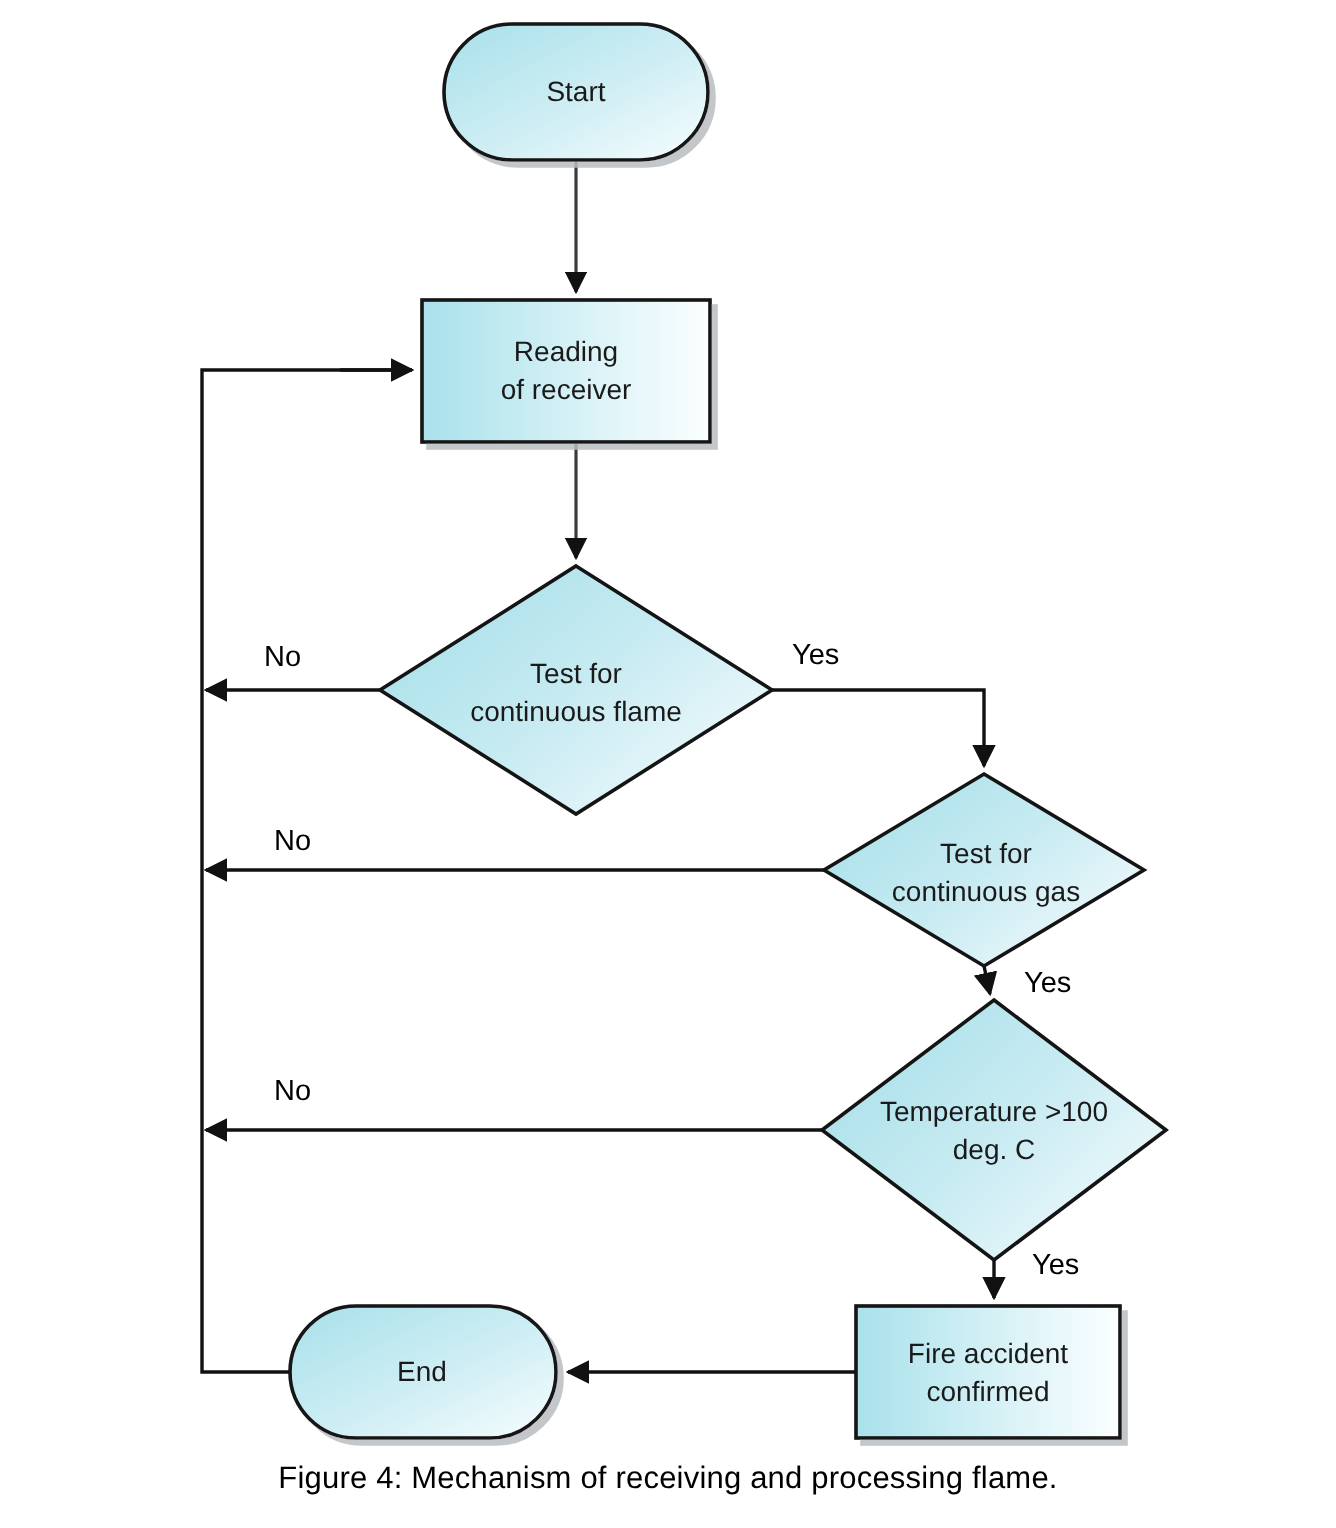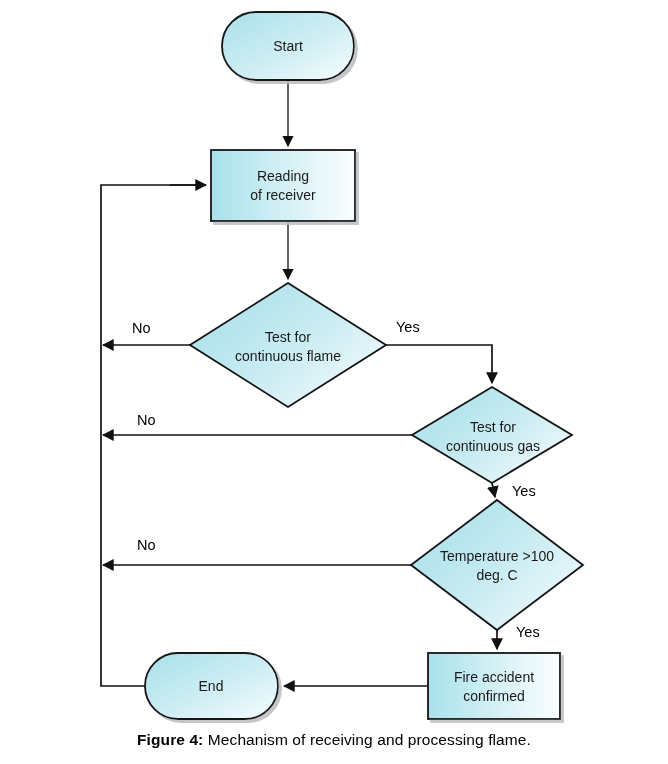--- a/index.html
+++ b/index.html
@@ -63,21 +63,21 @@
     top: 731px;
     width: 668px;
     text-align: center;
     font-family: "Liberation Sans", sans-serif;
     font-size: 15.5px;
     color: #000000;
     letter-spacing: 0.1px;
     white-space: nowrap;
   }
   .caption-label {
-    font-weight: bold;
+    font-weight: normal;
   }
   .caption-text {
     font-weight: normal;
   }
 </style>
 </head>
 <body>
 
 <div id="figure-root">
 

